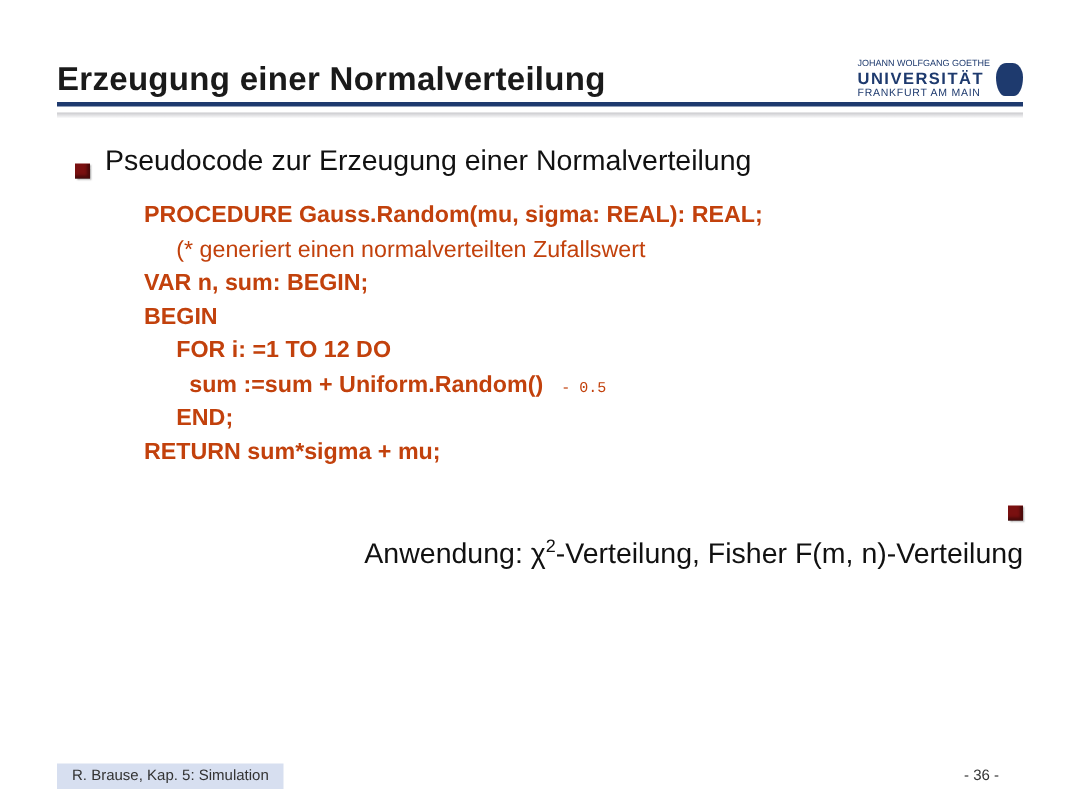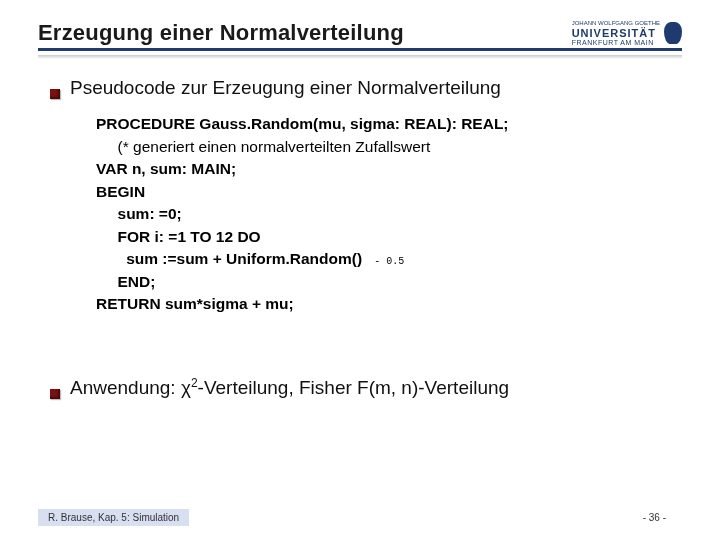--- a/index.html
+++ b/index.html
@@ -7,21 +7,21 @@
     width: 720px;
     height: 540px;
     background: #ffffff;
     font-family: Arial, Helvetica, sans-serif;
     position: relative;
     overflow: hidden;
   }
   .slide {
     width: 100%;
     height: 100%;
-    padding: 20px 38px 0 38px;
+    padding: 40px 38px 0 38px;
     position: relative;
   }
   .header-row {
     display: flex;
     justify-content: space-between;
     align-items: flex-end;
     border-bottom: 3px solid #1e3a6e;
     padding-bottom: 2px;
     margin-bottom: 4px;
   }
@@ -81,28 +81,29 @@
   .bullet-text {
     font-size: 19px;
     color: #111;
   }
   .code-block {
     margin-left: 58px;
     margin-top: 6px;
     font-family: "Comic Sans MS", "Segoe Script", cursive, sans-serif;
     font-size: 15.5px;
     line-height: 1.45;
-    color: #000000;
+    color: #c2410c;
     font-weight: bold;
   }
   .code-line { white-space: pre; }
   .cmt { font-weight: normal; }
   .mono-tail { font-family: "Courier New", monospace; font-weight: normal; font-size: 10px; }
   .second-bullet {
-    margin-top: 60px;
+    margin-top: 24px;
+    flex-direction: column;
   }
   .sup { font-size: 12px; vertical-align: super; }
   .footer {
     position: absolute;
     bottom: 14px;
     left: 0;
     right: 16px;
     padding: 0 38px;
     display: flex;
     justify-content: space-between;
@@ -140,23 +141,22 @@
   <div class="header-shadow"></div>
 
   <div class="bullet-row">
     <div class="bullet"></div>
     <div class="bullet-text">Pseudocode zur Erzeugung einer Normalverteilung</div>
   </div>
 
   <div class="code-block">
     <div class="code-line">PROCEDURE Gauss.Random(mu, sigma: REAL): REAL;</div>
     <div class="code-line cmt">     (* generiert einen normalverteilten Zufallswert</div>
-    <div class="code-line">VAR n, sum: MAIN;</div>
+    <div class="code-line">VAR n, sum: BEGIN;</div>
     <div class="code-line">BEGIN</div>
-    <div class="code-line">     sum: =0;</div>
     <div class="code-line">     FOR i: =1 TO 12 DO</div>
     <div class="code-line"><span>       sum :=sum + Uniform.Random()</span><span class="mono-tail">  - 0.5</span></div>
     <div class="code-line">     END;</div>
     <div class="code-line">RETURN sum*sigma + mu;</div>
   </div>
 
   <div class="bullet-row second-bullet">
     <div class="bullet"></div>
     <div class="bullet-text">
       <span>Anwendung: </span><span>χ</span><span class="sup">2</span><span>-Verteilung, Fisher F(m, n)-Verteilung</span>

